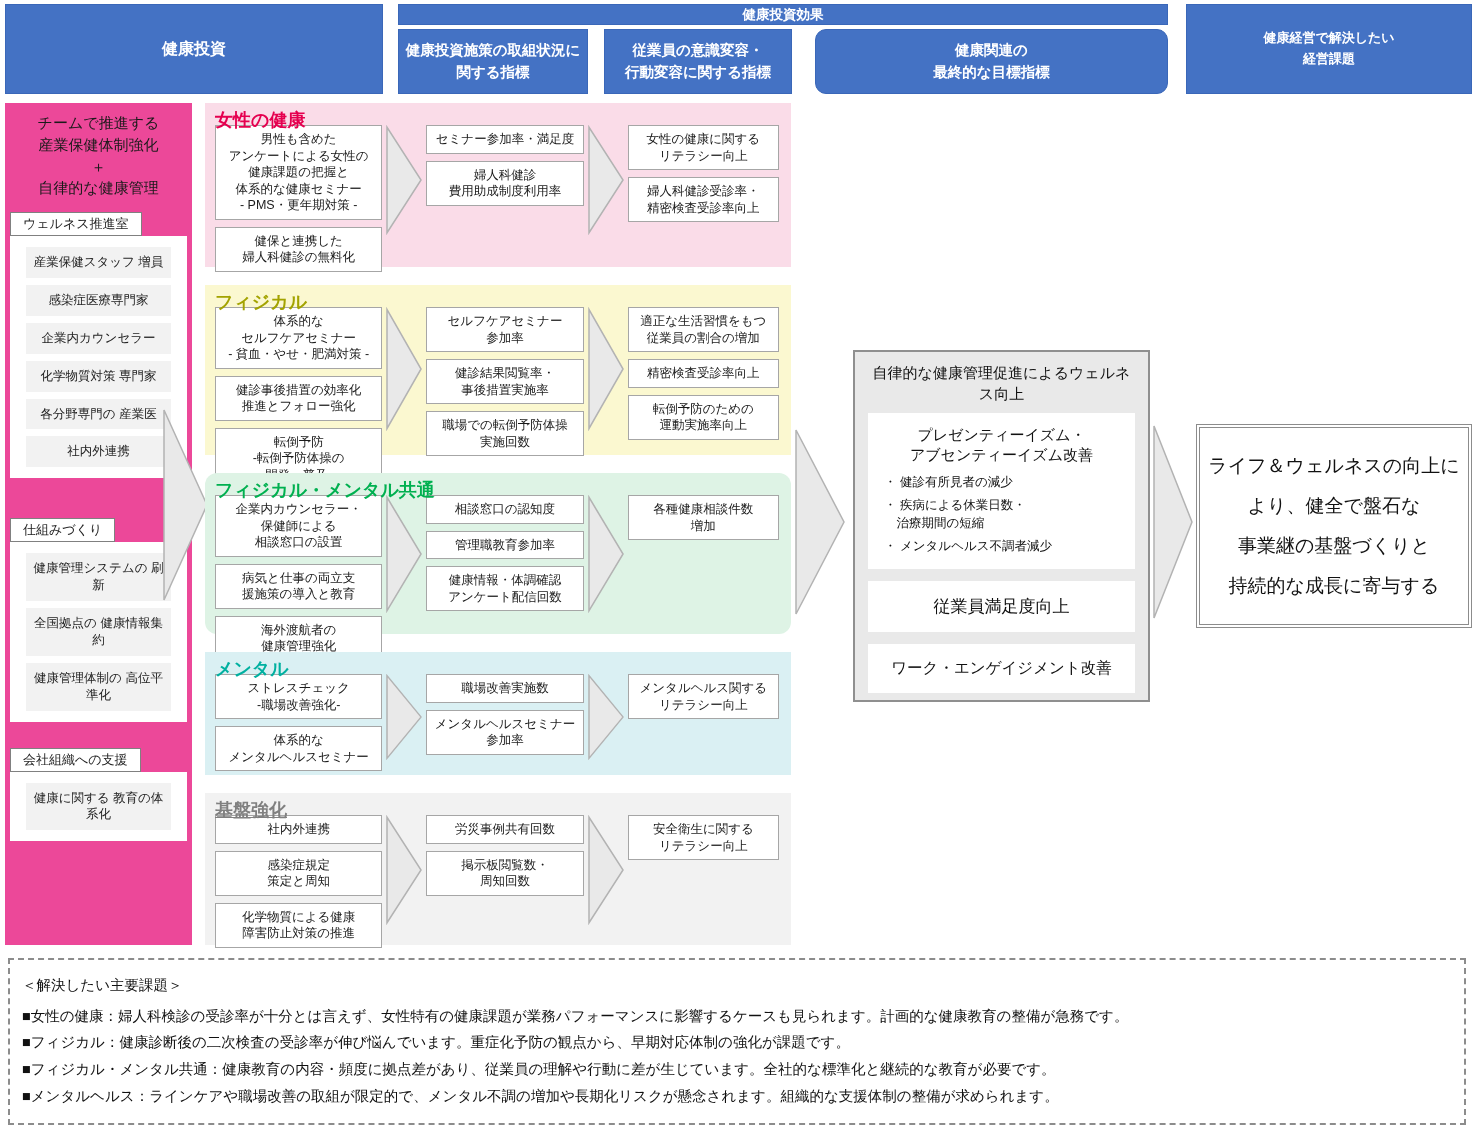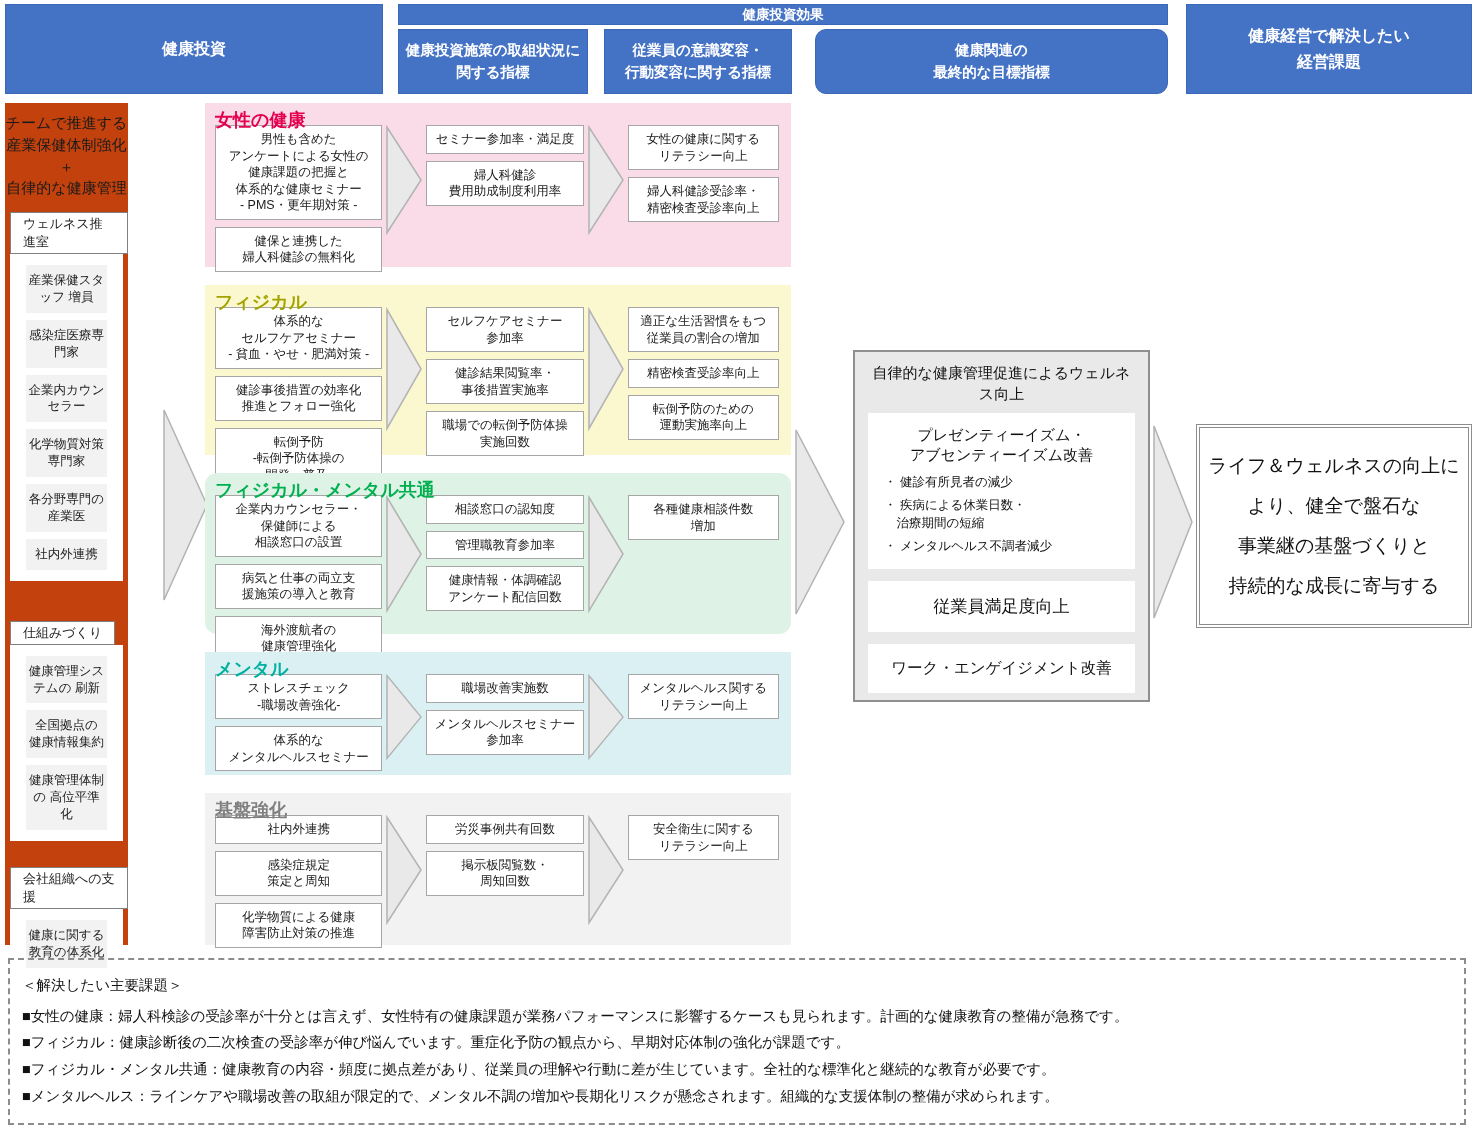--- a/index.html
+++ b/index.html
@@ -8,25 +8,25 @@
 
   
   .hdr{position:absolute;background:#4472c4;color:#fff;font-weight:bold;
        display:flex;align-items:center;justify-content:center;text-align:center;
        white-space:pre-line;border:1px solid #3a67b8;box-sizing:border-box;}
   .hdr-investment{left:5px;top:4px;width:378px;height:90px;font-size:16px;}
   .hdr-banner{left:398px;top:4px;width:770px;height:21px;font-size:13.5px;}
   .hdr-sub1{left:398px;top:29px;width:190px;height:65px;font-size:14.5px;line-height:1.5;}
   .hdr-sub2{left:604px;top:29px;width:188px;height:65px;font-size:14.5px;line-height:1.5;}
   .hdr-sub3{left:815px;top:29px;width:353px;height:65px;font-size:14.5px;line-height:1.5;border-radius:11px;}
-  .hdr-goal{left:1186px;top:4px;width:286px;height:90px;font-size:16px;line-height:1.6;}
-
-  
-  .left-panel{position:absolute;left:5px;top:103px;width:123px;height:842px;
-              background:#c2410c;padding-top:9px;box-sizing:border-box;}
+  .hdr-goal{left:1186px;top:4px;width:286px;height:90px;font-size:13px;line-height:1.6;}
+
+  
+  .left-panel{position:absolute;left:5px;top:103px;width:187px;height:842px;
+              background:#ec4899;padding-top:9px;box-sizing:border-box;}
   .lp-title{font-size:15px;line-height:1.45;text-align:center;white-space:pre-line;
             color:#1a1a1a;margin-bottom:13px;}
   .lp-label{display:inline-block;margin-left:5px;background:#fff;border:1px solid #808080;
             padding:2px 12px;font-size:13px;color:#222;}
   .lp-panel{background:#fff;margin:0 5px;padding:4px;}
   .lp-item{background:#f2f2f2;margin:7px 12px;padding:7px 2px;font-size:12.5px;
            line-height:1.35;text-align:center;color:#222;}
   .lp-gap1{margin-top:40px;}
   .lp-gap2{margin-top:26px;}
 

